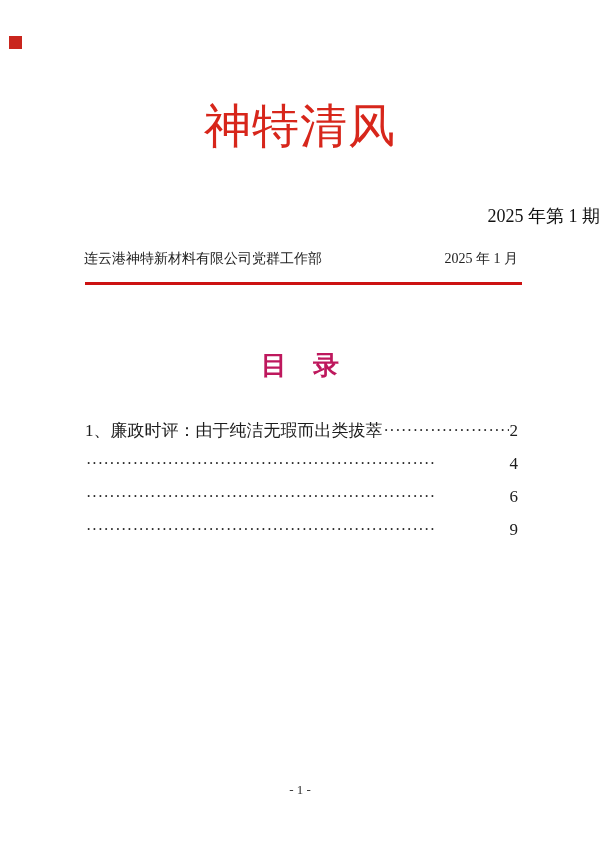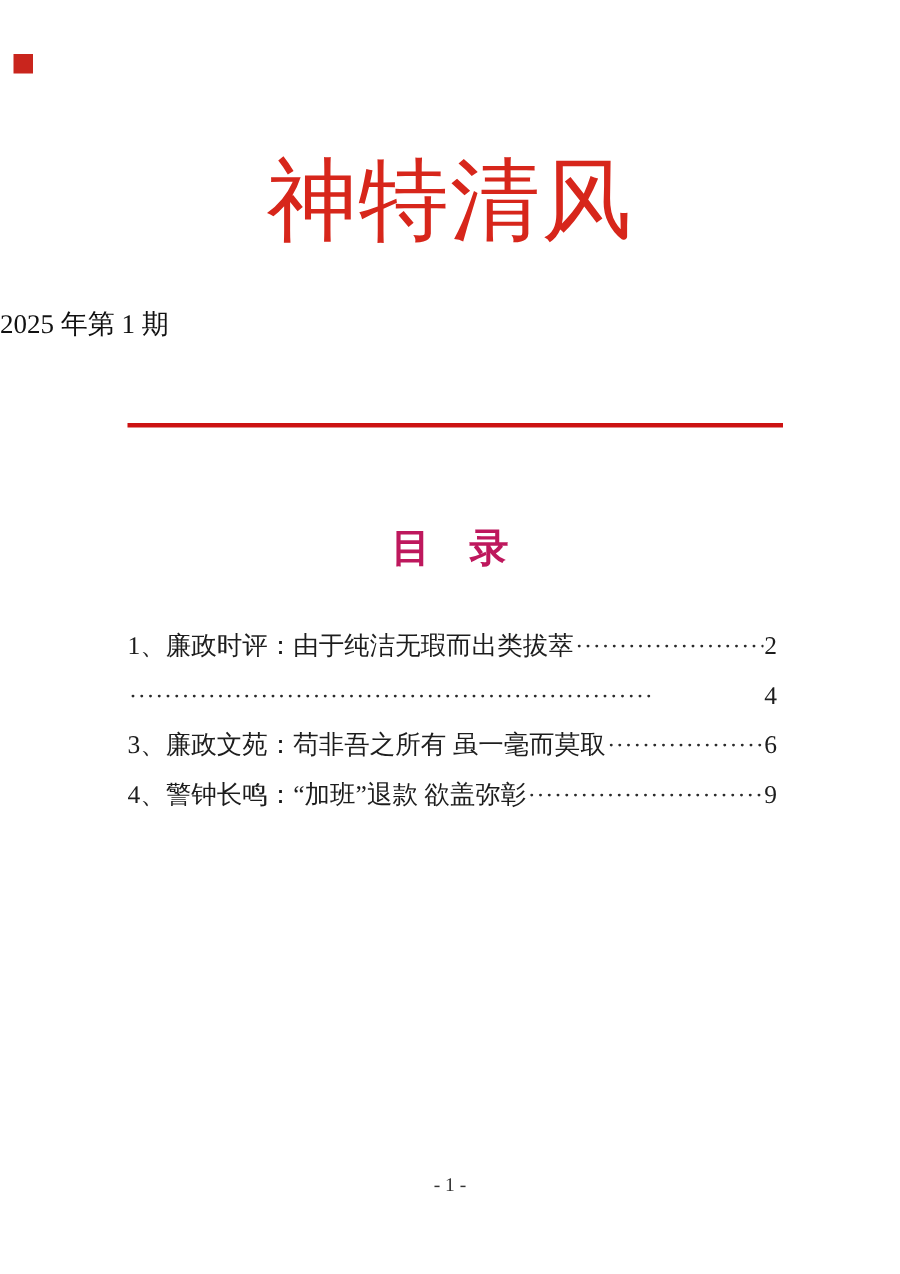--- a/index.html
+++ b/index.html
@@ -12,28 +12,28 @@
     color:#1a1a1a;
   }
   .corner-mark{
     position:absolute;left:9px;top:36px;
     width:13px;height:13px;
     background:#c9251d;
   }
   .masthead-title{
     position:absolute;top:98px;left:0;width:100%;
     text-align:center;
-    font-size:60px;line-height:1.2;
+    font-size:47px;line-height:1.2;
     letter-spacing:1px;
     color:#d7261b;
     white-space:nowrap;
   }
   .issue-line{
     position:absolute;top:205px;left:0;width:100%;
-    text-align:left;
+    text-align:right;
     font-size:18px;line-height:22px;
     color:#111111;
   }
   .masthead-row{
     position:absolute;top:249px;left:84px;width:434px;
     display:flex;justify-content:space-between;align-items:baseline;
     font-size:14px;line-height:19px;
     color:#222222;
     white-space:nowrap;
   }
@@ -81,46 +81,48 @@
 <body>
 
 <div class="sheet">
 
   <div class="corner-mark"></div>
 
   <div class="masthead-title">神特清风</div>
 
   <div class="issue-line">2025 年第 1 期</div>
 
+  <div class="masthead-row">
+    <span>连云港神特新材料有限公司党群工作部</span>
+    <span>2025 年 1 月</span>
+  </div>
 
   <div class="red-rule"></div>
 
   <div class="toc-heading">目　录</div>
 
   <div class="toc-list">
 
     <div class="toc-entry">
       <span class="toc-label">1、廉政时评：由于纯洁无瑕而出类拔萃</span>
       <span class="toc-leader">····························································</span>
       <span class="toc-page">2</span>
     </div>
 
     <div class="toc-entry">
       <span class="toc-leader">····························································</span>
       <span class="toc-page">4</span>
     </div>
 
     <div class="toc-entry">
-      <span class="toc-label">3、廉政文苑：苟非吾之所有 虽一毫而莫取</span>
       <span class="toc-leader">····························································</span>
       <span class="toc-page">6</span>
     </div>
 
     <div class="toc-entry">
-      <span class="toc-label">4、警钟长鸣：“加班”退款 欲盖弥彰</span>
       <span class="toc-leader">····························································</span>
       <span class="toc-page">9</span>
     </div>
 
   </div>
 
   <div class="page-footer">- 1 -</div>
 
 </div>
 

